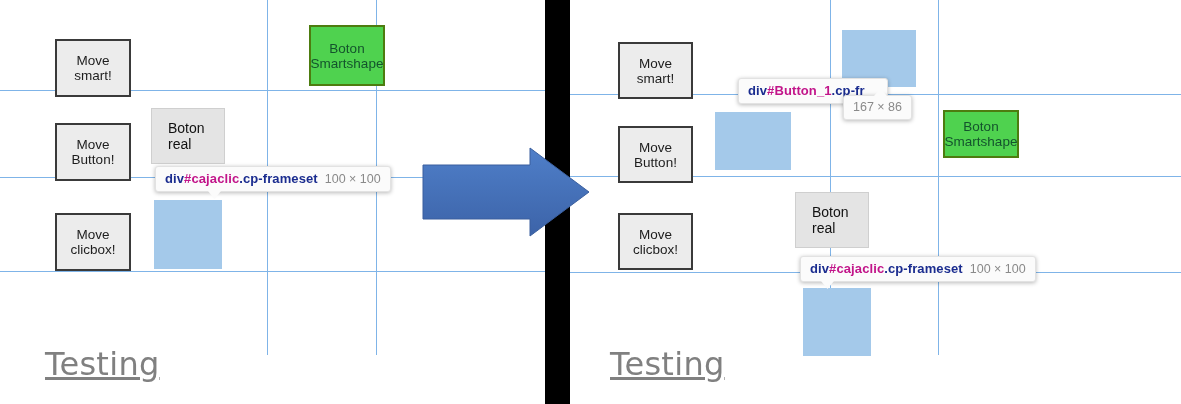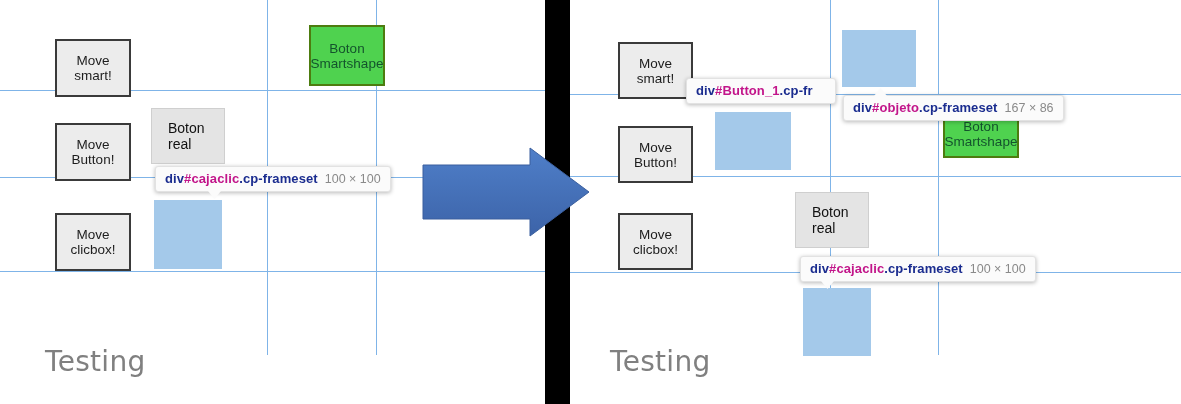--- a/index.html
+++ b/index.html
@@ -90,25 +90,26 @@
   
   .divider{position:absolute;background:#000;}
 
   
   .arrow{position:absolute;}
 
   
   .testing{
     position:absolute;
     color:#808080;
-    font-size:28px;
+    font-size:32px;
     font-family:"DejaVu Sans", sans-serif;
     font-weight:400;
     letter-spacing:.3px;
     white-space:nowrap;
+    text-decoration:underline;
   }
 </style>
 </head>
 <body>
 
 <div class="stage">
 
   <div>
 
     <div class="hline" style="left:0px;top:90px;width:545px;"></div>
@@ -171,28 +172,27 @@
 
     <div class="greenbox" style="left:911px;top:110px;width:76px;height:48px;">Boton
 Smartshape</div>
 
     <div class="bluebox" style="left:715px;top:112px;width:76px;height:58px;"></div>
 
     <div class="realbox" style="left:795px;top:192px;width:74px;height:56px;">Boton real</div>
 
     <div class="bluebox" style="left:803px;top:288px;width:68px;height:68px;"></div>
 
-    <div class="tip" style="left:686px;top:78px;width:150px;overflow:hidden;">
+    <div class="tip" style="left:738px;top:78px;width:150px;overflow:hidden;">
       <span class="sel"><span class="t1">div</span><span class="t2">#Button_1</span><span class="t3">.cp-fr</span></span>
       <span class="dim"></span>
       <span class="nub" style="left:32px;"></span>
     </div>
 
     <div class="tip" style="left:843px;top:95px;">
-      <span class="sel"><span class="t1">div</span><span class="t2">#objeto</span><span class="t3">.cp-frameset</span></span>
       <span class="dim">167 × 86</span>
       <span class="nub up" style="left:30px;"></span>
     </div>
 
     <div class="tip" style="left:800px;top:256px;">
       <span class="sel"><span class="t1">div</span><span class="t2">#cajaclic</span><span class="t3">.cp-frameset</span></span>
       <span class="dim">100 × 100</span>
       <span class="nub" style="left:20px;"></span>
     </div>
 

